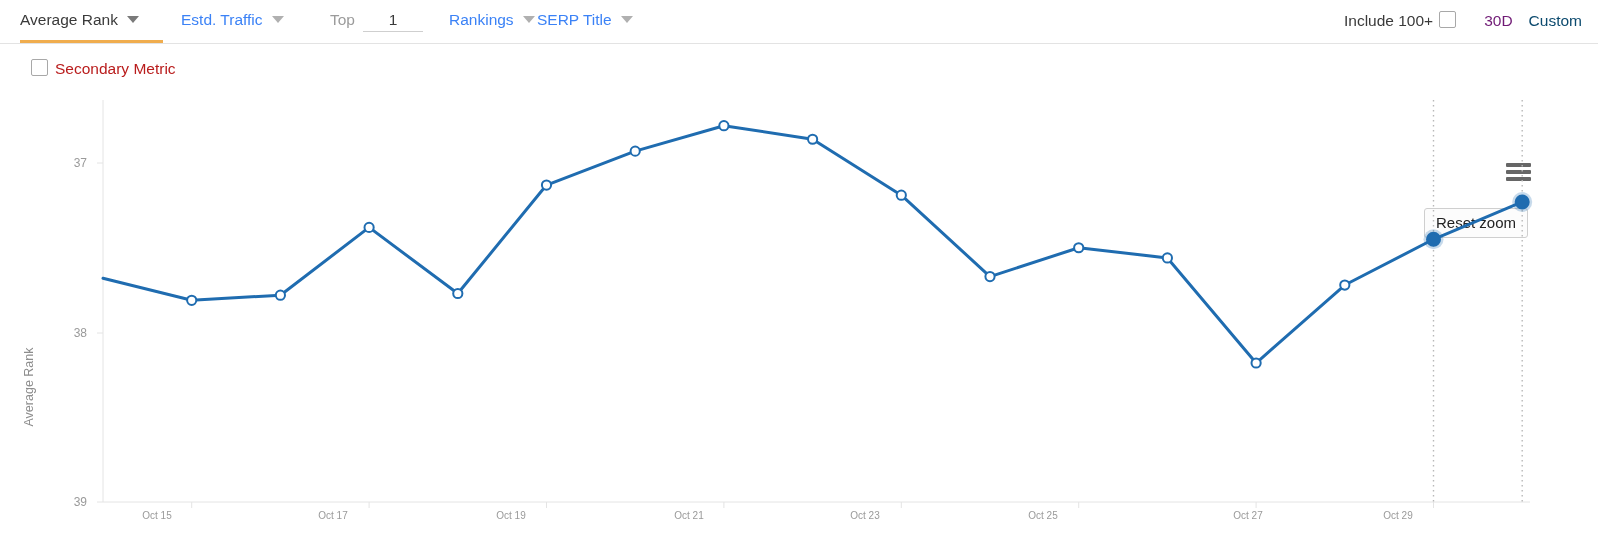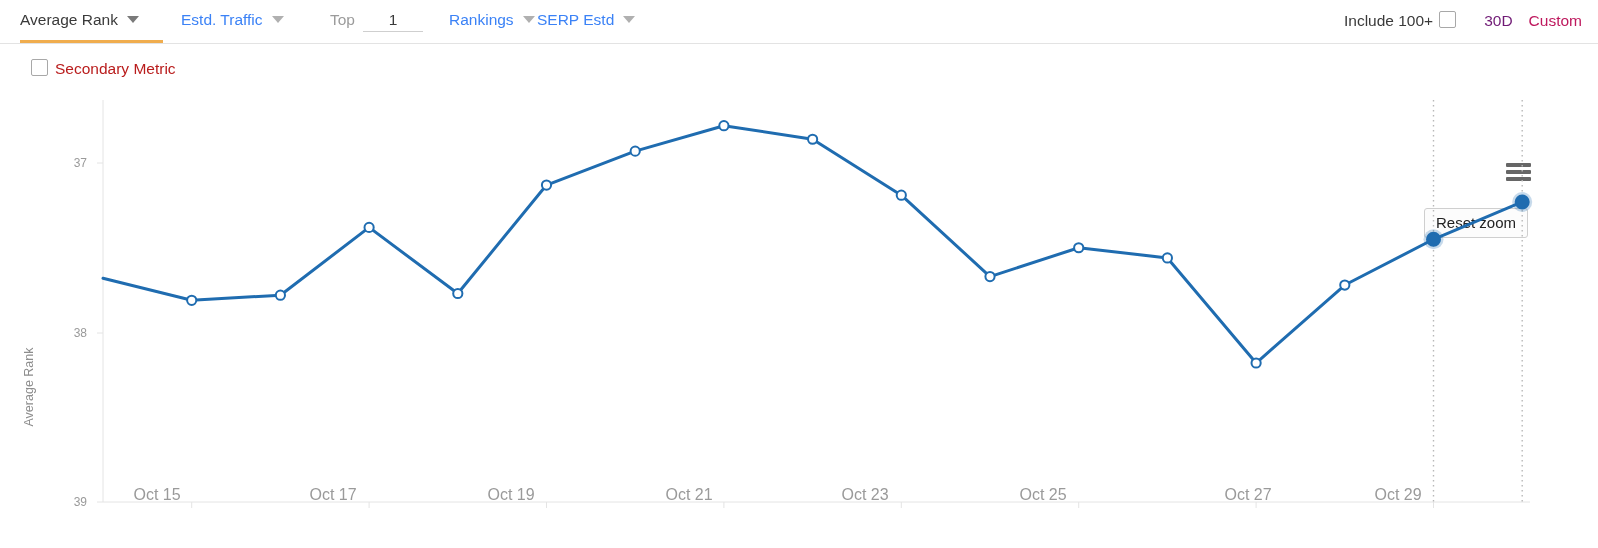--- a/index.html
+++ b/index.html
@@ -49,21 +49,21 @@
     font-size:15.5px; white-space:nowrap; color:#3a3a3a;
   }
   #right-controls .lbl { color:#3a3a3a; }
   .box-check {
     display:inline-block; width:15px; height:15px;
     border:1px solid #a8a8a8; border-radius:2px;
     background:#fff; vertical-align:-2px; margin-left:6px;
     cursor:pointer;
   }
   #range-30d { color:#701a75; margin-left:28px; cursor:pointer; }
-  #range-custom { color:#be185d; margin-left:16px; cursor:pointer;margin-top:9px; }
+  #range-custom { color:#0c4a6e; margin-left:16px; cursor:pointer;margin-top:9px; }
 
   
   #secondary-metric {
     position:absolute; left:31px; top:59px;
     font-size:15.5px; color:#b91c1c; white-space:nowrap;
   }
   #secondary-metric .box-check { margin-left:0; margin-right:7px; }
 
   
   #chart { position:absolute; left:0; top:80px; width:1598px; height:468px; }
@@ -85,21 +85,21 @@
     position:absolute; left:-26px; top:300px;
     width:110px; text-align:center;
     font-size:12.5px; color:#8d8d8d;
     transform:rotate(-90deg);
   }
   .ytick {
     position:absolute; right:16px; width:42px; text-align:right;
     font-size:12px; color:#9a9a9a;
   }
   .xtick {
-    position:absolute; top:406px; font-size:16px; color:#9a9a9a;
+    position:absolute; top:430px; font-size:10px; color:#9a9a9a;
     transform:translateX(-50%); white-space:nowrap;
   }
 </style>
 </head>
 <body>
 
 <div id="toolbar">
 
   <div class="tab active" style="left:20px;">
     <span>Average Rank</span><span class="caret"></span>
@@ -111,21 +111,21 @@
 
   <div id="top-group">
     <span>Top</span><input id="top-input" type="text" value="1" style="">
   </div>
 
   <div class="tab" style="left:409px;margin-left:40px;">
     <span>Rankings</span><span class="caret"></span>
   </div>
 
   <div class="tab" style="left:537px;">
-    <span>SERP Estd</span><span class="caret"></span>
+    <span>SERP Title</span><span class="caret"></span>
   </div>
 
   <div id="right-controls">
     <span class="lbl">Include 100+</span><span class="box-check"></span><span id="range-30d">30D</span><span id="range-custom">Custom</span>
   </div>
 
   <div id="tab-underline"></div>
 </div>
 
 <div id="secondary-metric">

